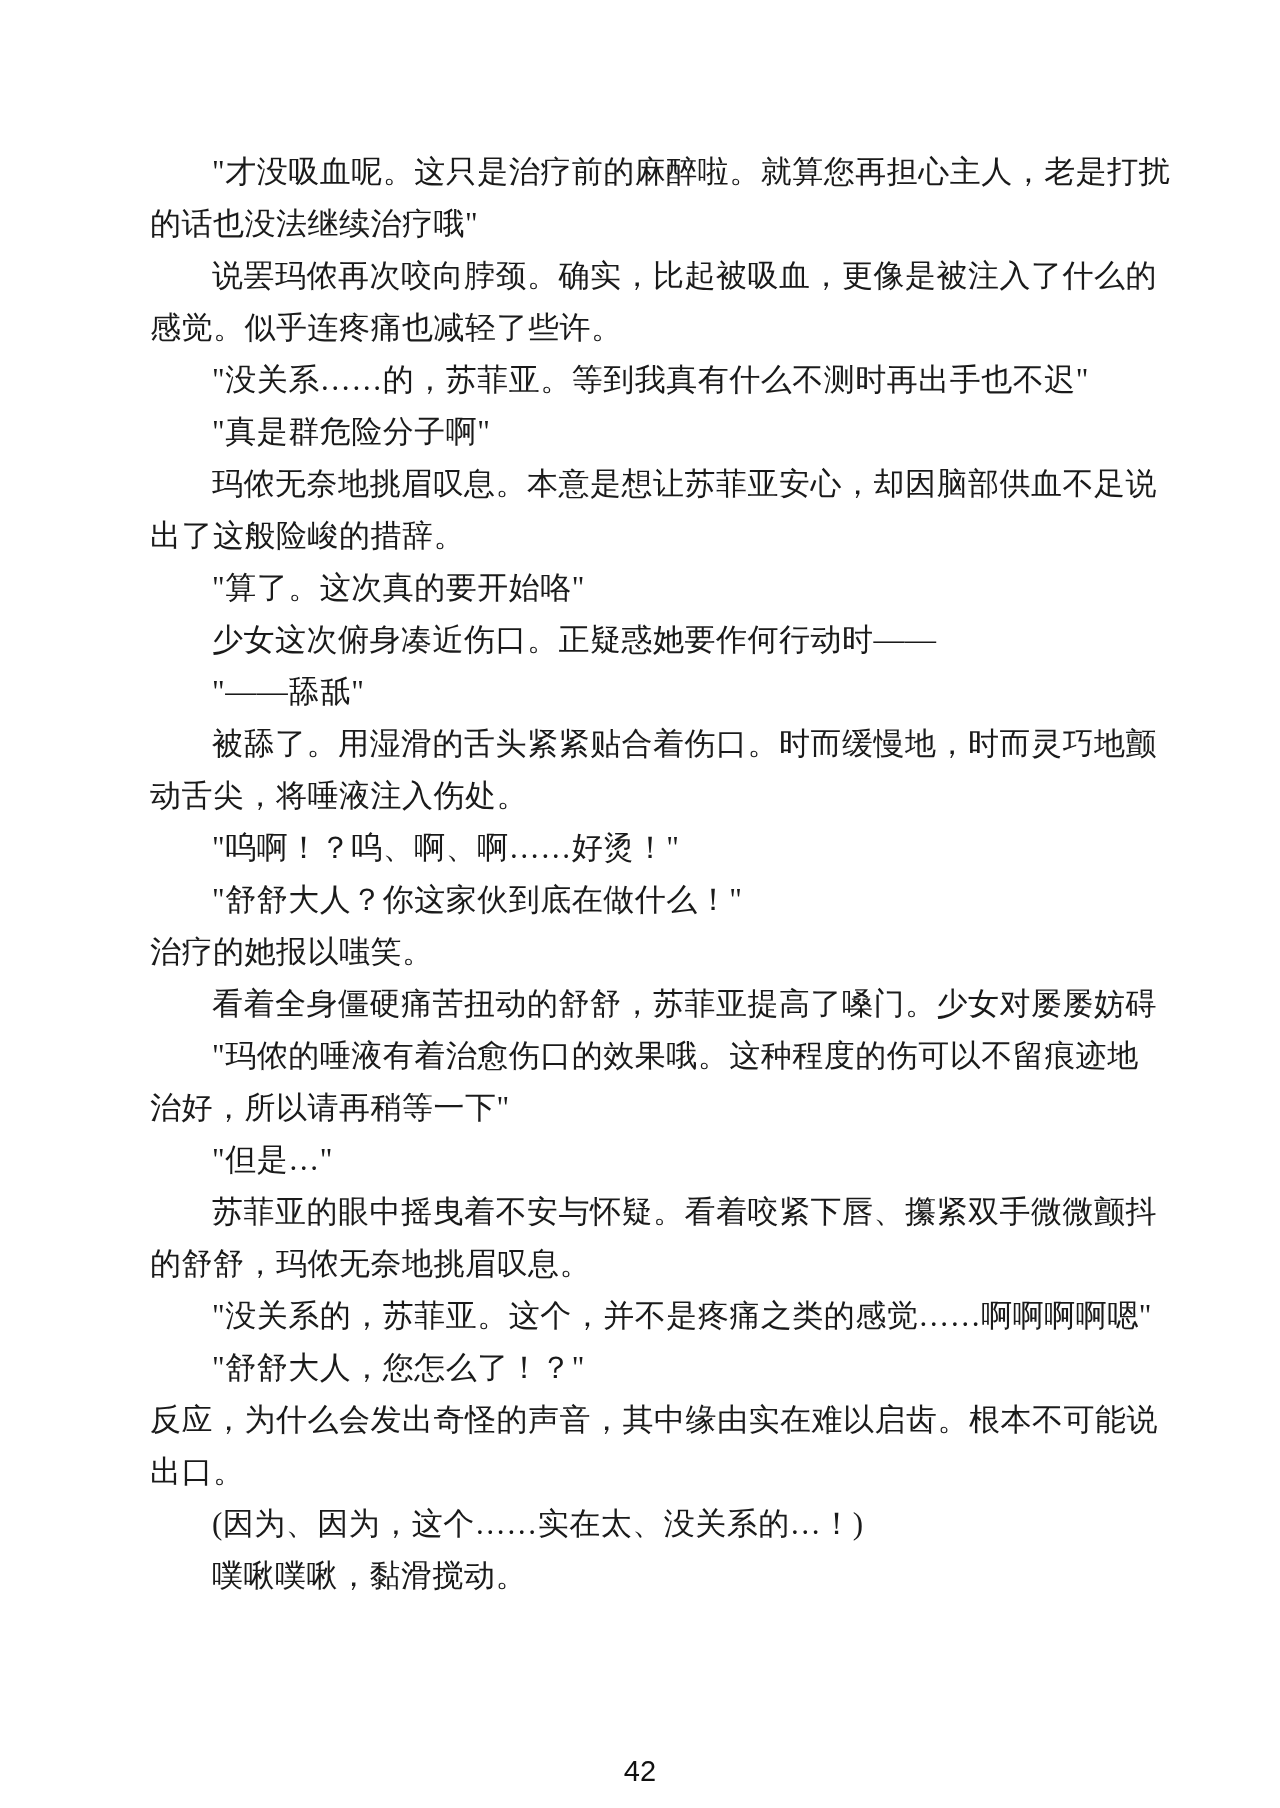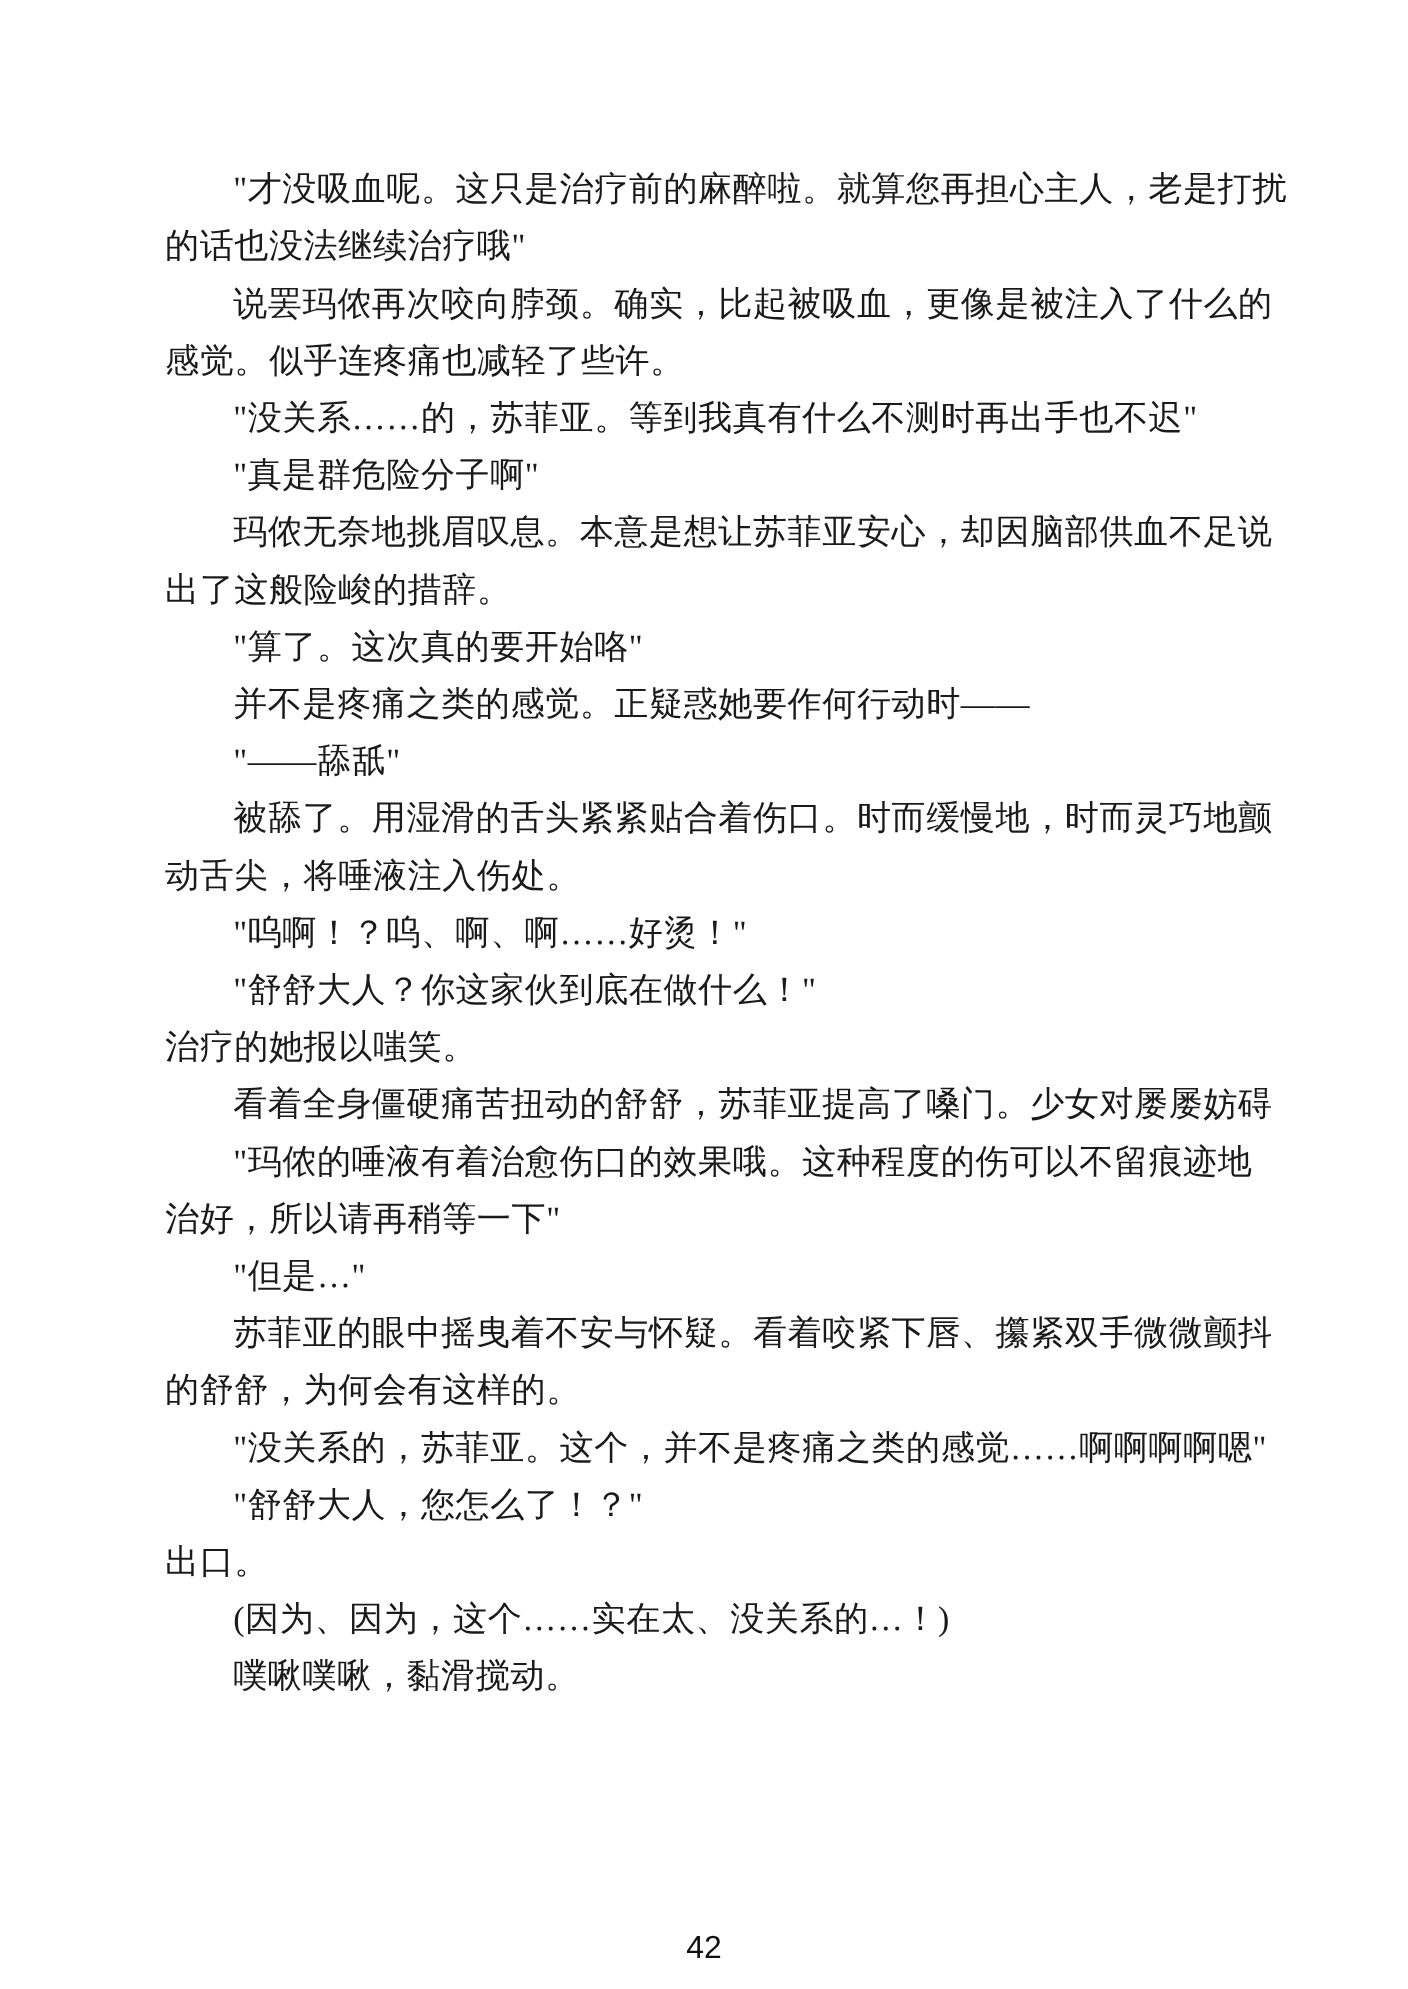--- a/index.html
+++ b/index.html
@@ -54,33 +54,34 @@
   <div class="text-block" id="text-block">
       <div class="line indent">"才没吸血呢。这只是治疗前的麻醉啦。就算您再担心主人，老是打扰</div>
       <div class="line">的话也没法继续治疗哦"</div>
       <div class="line indent">说罢玛侬再次咬向脖颈。确实，比起被吸血，更像是被注入了什么的</div>
       <div class="line">感觉。似乎连疼痛也减轻了些许。</div>
       <div class="line indent">"没关系……的，苏菲亚。等到我真有什么不测时再出手也不迟"</div>
       <div class="line indent">"真是群危险分子啊"</div>
       <div class="line indent">玛侬无奈地挑眉叹息。本意是想让苏菲亚安心，却因脑部供血不足说</div>
       <div class="line">出了这般险峻的措辞。</div>
       <div class="line indent">"算了。这次真的要开始咯"</div>
-      <div class="line indent">并不是疼痛之类的感觉。正疑惑她要作何行动时——</div>
+      <div class="line indent">少女这次俯身凑近伤口。正疑惑她要作何行动时——</div>
       <div class="line indent">"——舔舐"</div>
       <div class="line indent">被舔了。用湿滑的舌头紧紧贴合着伤口。时而缓慢地，时而灵巧地颤</div>
       <div class="line">动舌尖，将唾液注入伤处。</div>
       <div class="line indent">"呜啊！？呜、啊、啊……好烫！"</div>
       <div class="line indent">"舒舒大人？你这家伙到底在做什么！"</div>
       <div class="line">治疗的她报以嗤笑。</div>
       <div class="line indent">看着全身僵硬痛苦扭动的舒舒，苏菲亚提高了嗓门。少女对屡屡妨碍</div>
       <div class="line indent">"玛侬的唾液有着治愈伤口的效果哦。这种程度的伤可以不留痕迹地</div>
       <div class="line">治好，所以请再稍等一下"</div>
       <div class="line indent">"但是…"</div>
       <div class="line indent">苏菲亚的眼中摇曳着不安与怀疑。看着咬紧下唇、攥紧双手微微颤抖</div>
-      <div class="line">的舒舒，为何会有这样的。</div>
+      <div class="line">的舒舒，玛侬无奈地挑眉叹息。</div>
       <div class="line indent">"没关系的，苏菲亚。这个，并不是疼痛之类的感觉……啊啊啊啊嗯"</div>
       <div class="line indent">"舒舒大人，您怎么了！？"</div>
+      <div class="line">反应，为什么会发出奇怪的声音，其中缘由实在难以启齿。根本不可能说</div>
       <div class="line">出口。</div>
       <div class="line indent">(因为、因为，这个……实在太、没关系的…！)</div>
       <div class="line indent">噗啾噗啾，黏滑搅动。</div>
     </div>
   <div class="page-number">42</div>
 </div>
 
 </body></html>

